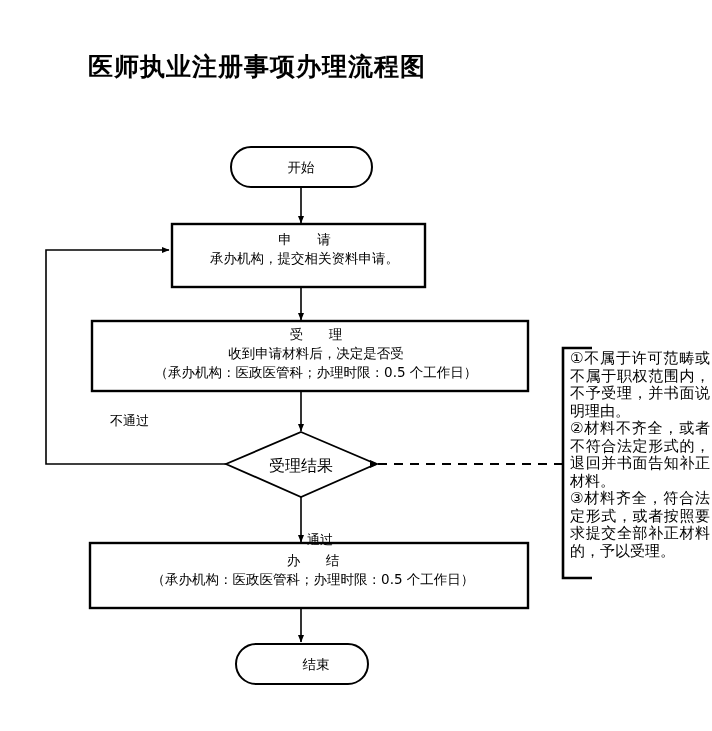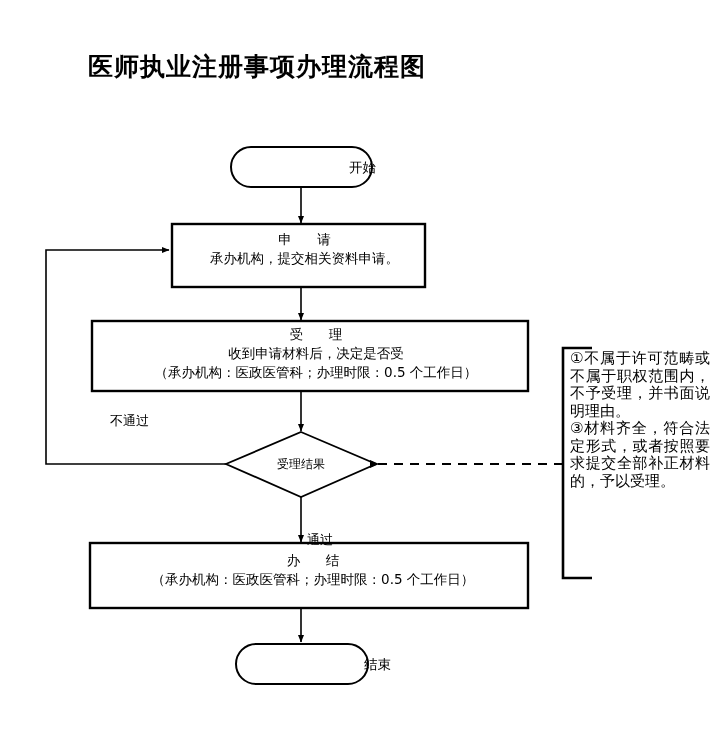--- a/index.html
+++ b/index.html
@@ -59,32 +59,32 @@
     padding-left: 6px;
   }
   .node-text .ln {
     display: block;
   }
 
   
   .terminal-label {
     position: absolute;
     width: 150px;
-    text-align: right;
+    text-align: center;
     font-size: 13.5px;
     line-height: 16px;
     font-family: "DejaVu Sans", "Liberation Sans", sans-serif;
   }
 
   
   .decision-label {
     position: absolute;
     width: 152px;
     text-align: center;
-    font-size: 12px;
+    font-size: 16px;
     font-family: "DejaVu Sans", "Liberation Sans", sans-serif;
   }
 
   
   .edge-label {
     position: absolute;
     font-size: 13px;
     white-space: nowrap;
     font-family: "DejaVu Sans", "Liberation Sans", sans-serif;
   }
@@ -170,16 +170,17 @@
 
   <div class="node-text" style="left:88px; top:551px; width:438px;">
     <span class="hdr">办　结</span>
     <span class="ln">（承办机构：医政医管科；办理时限：0.5 个工作日）</span>
   </div>
 
   <div class="terminal-label" style="left:241px; top:656px;">结束</div>
 
   <div class="note-body">
     <p>①不属于许可范畴或不属于职权范围内，不予受理，并书面说明理由。</p>
+    <p>②材料不齐全，或者不符合法定形式的，退回并书面告知补正材料。</p>
     <p>③材料齐全，符合法定形式，或者按照要求提交全部补正材料的，予以受理。</p>
   </div>
 
 </div>
 
 </body></html>

